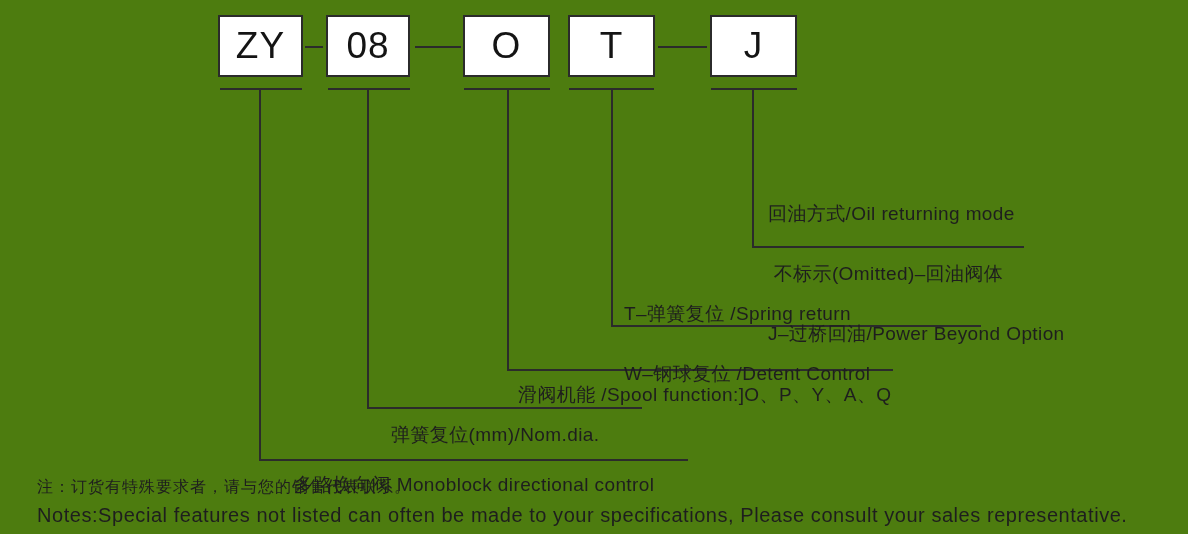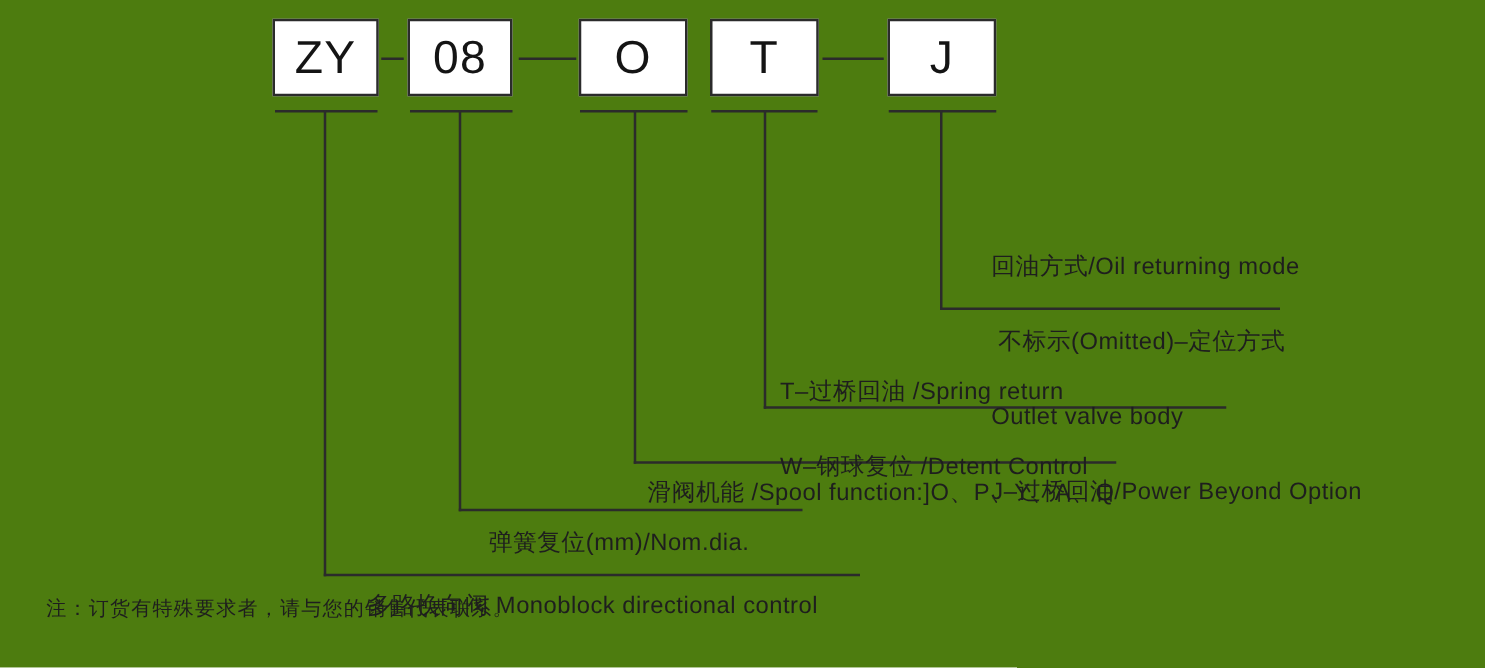--- a/index.html
+++ b/index.html
@@ -103,39 +103,39 @@
   <div class="vline" style="left:507px;top:88px;height:283px"></div>
   <div class="vline" style="left:611px;top:88px;height:239px"></div>
   <div class="vline" style="left:752px;top:88px;height:160px"></div>
 
   <div class="hline" style="left:752px;top:246px;width:272px"></div>
   <div class="hline" style="left:611px;top:325px;width:370px"></div>
   <div class="hline" style="left:507px;top:369px;width:386px"></div>
   <div class="hline" style="left:367px;top:407px;width:275px"></div>
   <div class="hline" style="left:259px;top:459px;width:429px"></div>
 
-  <div class="desc" style="left:793px;top:164px">
+  <div class="desc" style="left:768px;top:164px">
     <div>回油方式/Oil returning mode</div>
-    <div> 不标示(Omitted)–定位方式</div>
-    <div>Outlet valve body</div>
+    <div> 不标示(Omitted)–回油阀体</div>
     <div>J–过桥回油/Power Beyond Option</div>
   </div>
 
   <div class="desc" style="left:624px;top:264px">
-    <div>T–过桥回油 /Spring return</div>
+    <div>T–弹簧复位 /Spring return</div>
     <div>W–钢球复位 /Detent Control</div>
   </div>
 
   <div class="desc" style="left:518px;top:345px">
     <div>滑阀机能 /Spool function:]O、P、Y、A、Q</div>
   </div>
 
   <div class="desc" style="left:391px;top:385px">
     <div>弹簧复位(mm)/Nom.dia.</div>
   </div>
 
   <div class="desc" style="left:294px;top:435px">
     <div>多路换向阀 Monoblock directional control</div>
   </div>
 
   <div class="notes notes-zh">注：订货有特殊要求者，请与您的销售代表联系。</div>
+  <div class="notes notes-en">Notes:Special features not listed can often be made to your specifications, Please consult your sales representative.</div>
 
 </div>
 
 </body></html>

